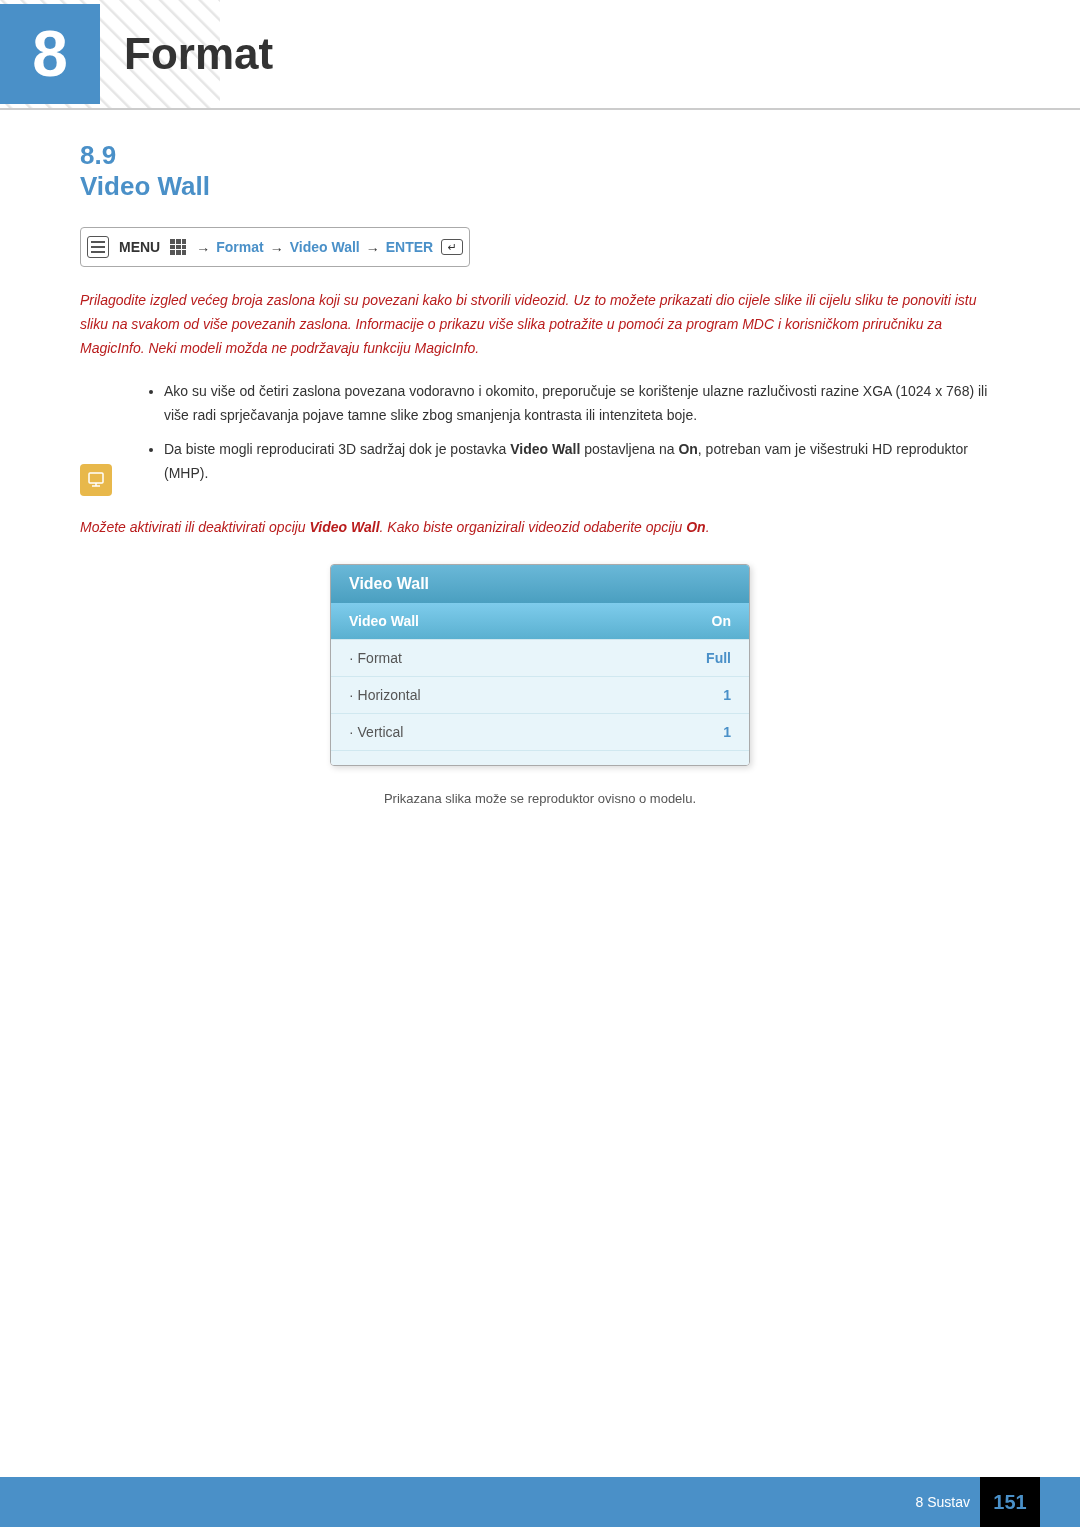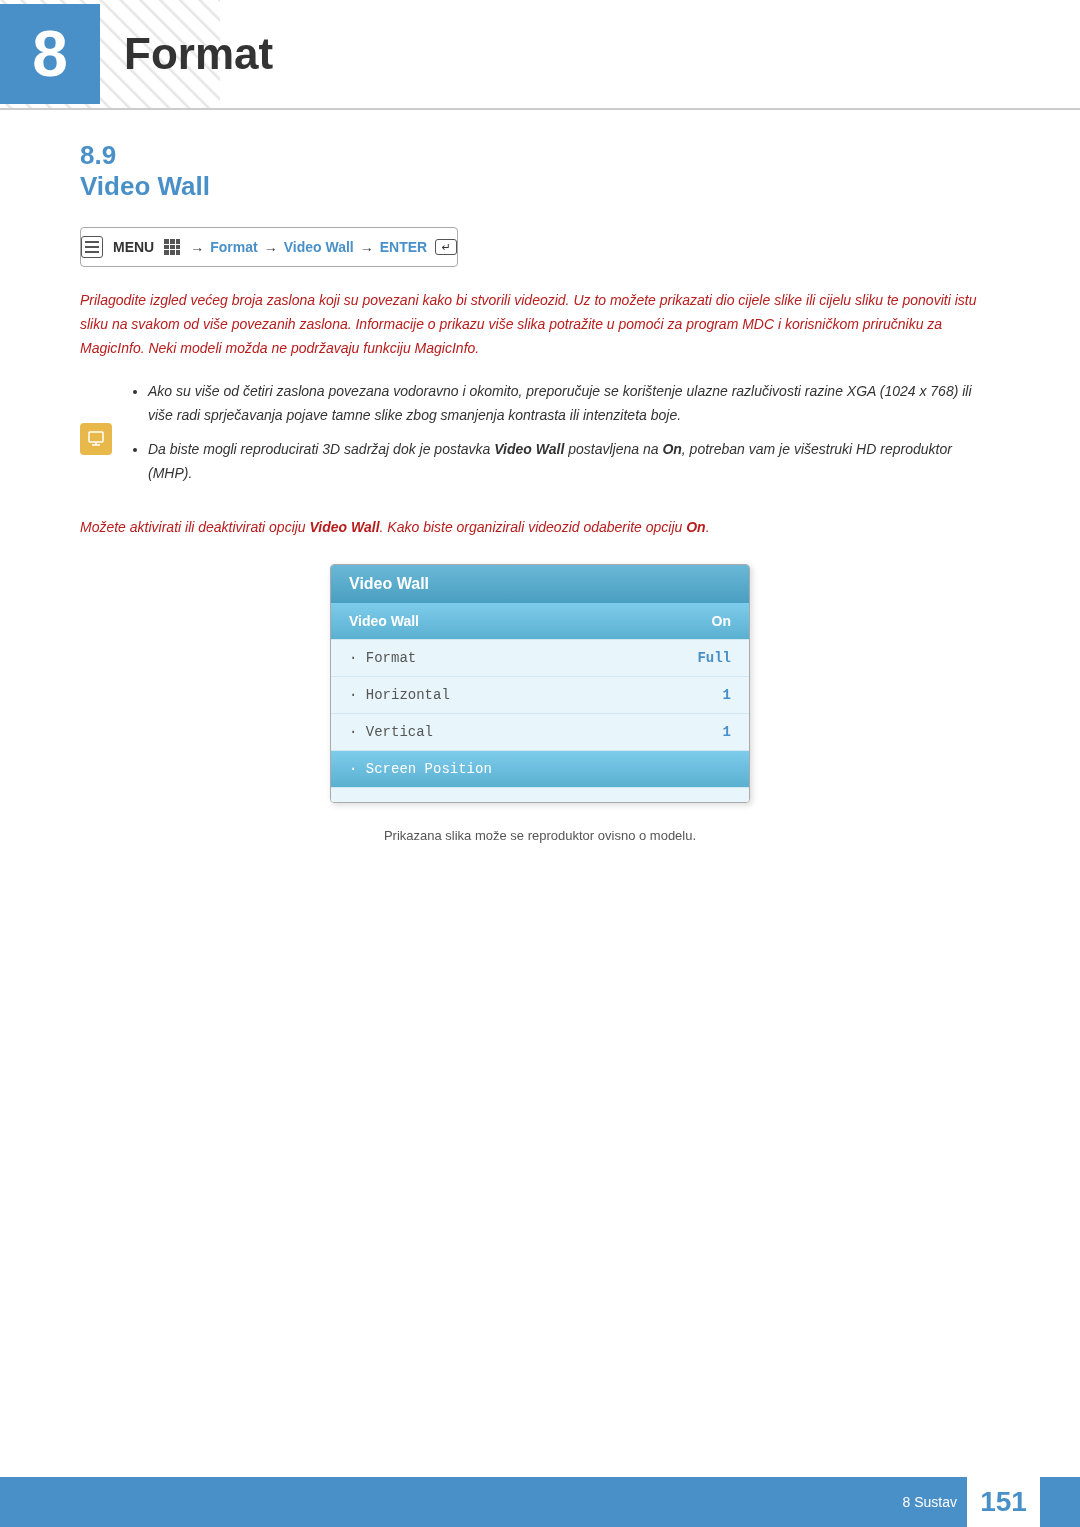--- a/index.html
+++ b/index.html
@@ -37,21 +37,21 @@
       font-weight: bold;
       color: #4a90c8;
     }
 
     
     .menu-path-bar {
       display: flex;
       align-items: center;
       border: 1px solid #aaa;
       border-radius: 4px;
-      padding: 8px 0;
+      padding: 8px 6px;
       margin-bottom: 22px;
       width: fit-content;
       background: #fff;
       font-size: 14px;
       color: #333;
       gap: 6px;
     }
 
     .menu-icon {
       display: inline-flex;
@@ -106,24 +106,23 @@
       font-size: 14px;
       line-height: 1.7;
       color: #b91c1c;
       margin-bottom: 20px;
       font-style: italic;
     }
 
     
     .note-block {
       display: flex;
-      align-items: center;
+      align-items: flex-end;
       margin-bottom: 20px;
-      gap: 0;
-      font-style: italic;
+      gap: 16px;
     }
 
     .note-icon-wrapper {
       flex-shrink: 0;
       margin-right: 16px;
       margin-top: 2px;
     }
 
     .note-icon-box {
       width: 32px;
@@ -196,21 +195,20 @@
 
     .menu-item.active {
       background: linear-gradient(to bottom, #7eccec, #5ab0d0);
       color: #fff;
       font-weight: bold;
     }
 
     .menu-item.sub {
       background: #e8f5fa;
       color: #555;
-      font-family: Liberation Mono, monospace;
     }
 
     .menu-item.sub.highlighted {
       background: linear-gradient(to bottom, #7eccec, #5ab0d0);
       color: #fff;
     }
 
     .menu-item-label {
       font-size: 14px;
     }
@@ -256,25 +254,25 @@
       padding: 9px 40px;
     }
 
     .footer-text {
       color: #fff;
       font-size: 14px;
       margin-right: 10px;
     }
 
     .footer-number {
-      background: #ffffff;
-      color: #4a90c8;
-      font-size: 28px;
-      font-weight: bold;
-      width: 73px;
+      background: #000000;
+      color: #4a90c8;
+      font-size: 20px;
+      font-weight: bold;
+      width: 60px;
       height: 50px;
       display: flex;
       align-items: center;
       justify-content: center;
     }
 
     
     .top-header {
       position: relative;
       height: 110px;
@@ -420,24 +418,20 @@
     <div class="menu-item sub">
       <span class="menu-item-label">· Horizontal</span>
       <span class="menu-item-value">1</span>
     </div>
 
     <div class="menu-item sub">
       <span class="menu-item-label">· Vertical</span>
       <span class="menu-item-value">1</span>
     </div>
 
-    <div class="menu-item sub highlighted" style="background: linear-gradient(to bottom, #7eccec, #5ab0d0); color:#fff;">
-      <span class="menu-item-label" style="color:#fff;">· Screen Position</span>
-      <span class="menu-item-value"></span>
-    </div>
 
     <div style="height:14px; background:#e8f5fa;"></div>
   </div>
 
   <p class="caption-text">Prikazana slika može se reproduktor ovisno o modelu.</p>
 
 </div>
 
 <div class="page-footer">
   <span class="footer-text">8 Sustav</span>

